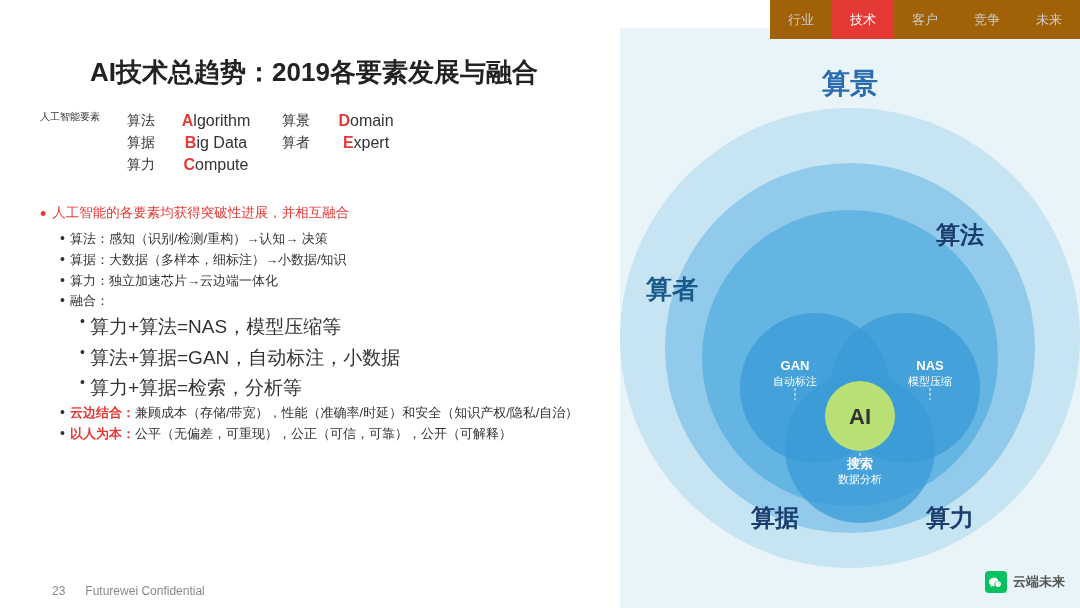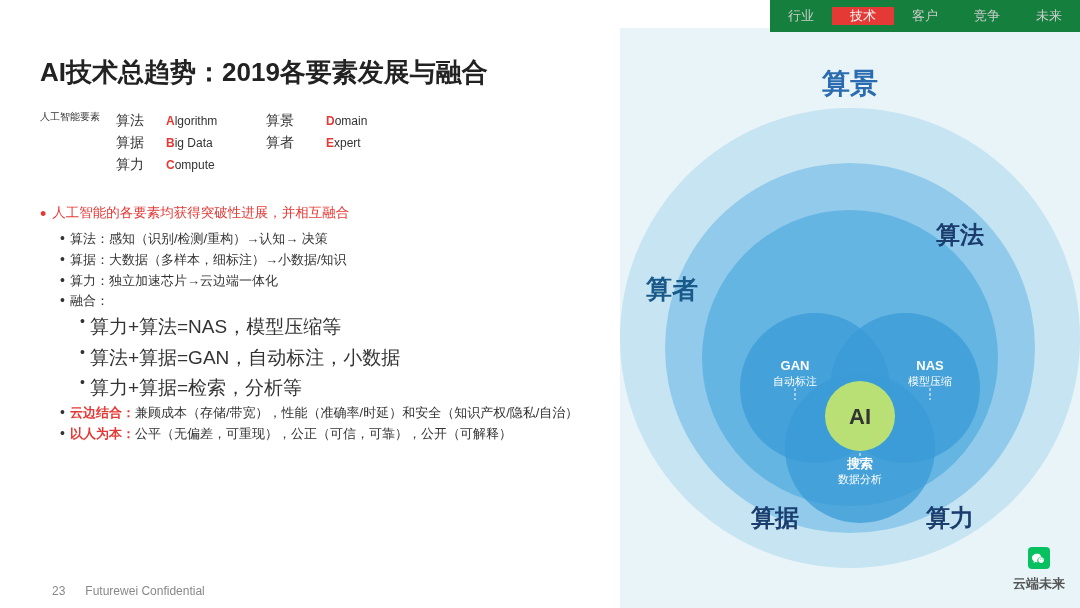--- a/index.html
+++ b/index.html
@@ -11,24 +11,23 @@
       overflow: hidden;
       position: relative;
     }
 
     
     .top-nav {
       position: absolute;
       top: 0;
       right: 0;
       display: flex;
-      background: #15803d;
-      height: 32px;
+      background: #a16207;
+      height: 39px;
       z-index: 10;
-      align-items: center;
     }
     .nav-item {
       padding: 0 18px;
       color: #ccc;
       font-size: 13px;
       display: flex;
       align-items: center;
       cursor: pointer;
     }
     .nav-item.active {
@@ -45,20 +44,21 @@
       bottom: 0;
       display: flex;
     }
 
     
     .left-panel {
       flex: 0 0 620px;
       padding: 28px 32px 20px 40px;
       display: flex;
       flex-direction: column;
+      text-align: center;
     }
 
     .page-title {
       font-size: 26px;
       font-weight: bold;
       color: #222;
       margin-bottom: 20px;
       line-height: 1.3;
     }
 
@@ -80,21 +80,21 @@
       grid-template-rows: repeat(3, 22px);
       gap: 0;
       align-items: center;
     }
     .elem-zh {
       color: #333;
       font-size: 14px;
     }
     .elem-en {
       color: #333;
-      font-size: 12px;
+      font-size: 16px;
     }
     .elem-en .highlight {
       color: #e53935;
       font-weight: bold;
     }
 
     
     .content-section {
       flex: 1;
       font-size: 13px;
@@ -191,21 +191,20 @@
     .watermark {
       position: absolute;
       bottom: 15px;
       right: 15px;
       display: flex;
       align-items: center;
       gap: 6px;
       font-size: 13px;
       color: #555;
       font-weight: bold;
-      flex-direction: column;
     }
     .wechat-icon {
       width: 22px;
       height: 22px;
       background: #07C160;
       border-radius: 4px;
       display: flex;
       align-items: center;
       justify-content: center;
       color: white;

